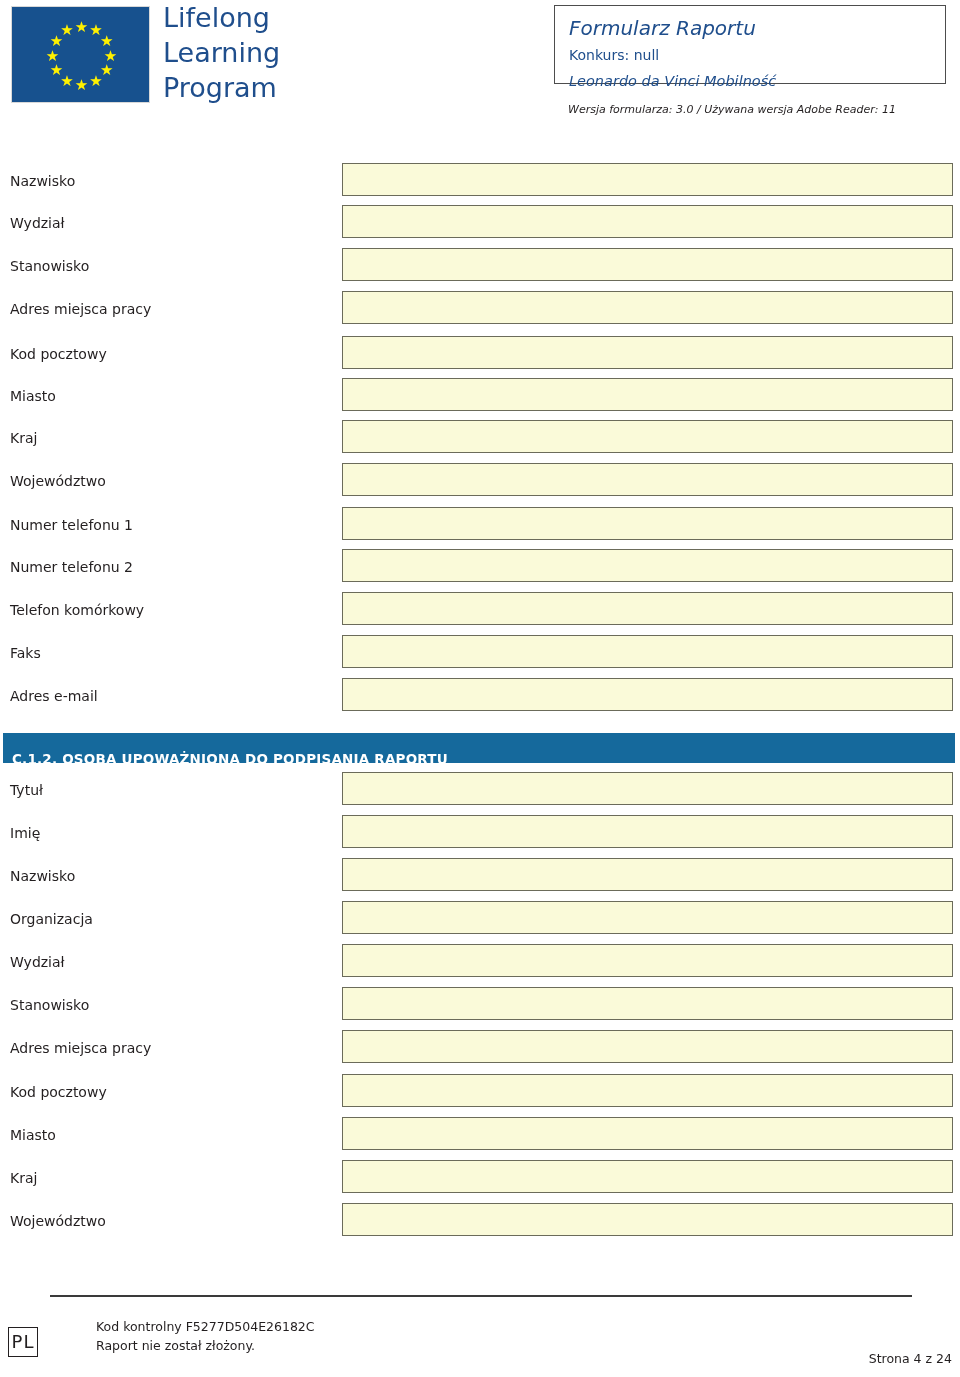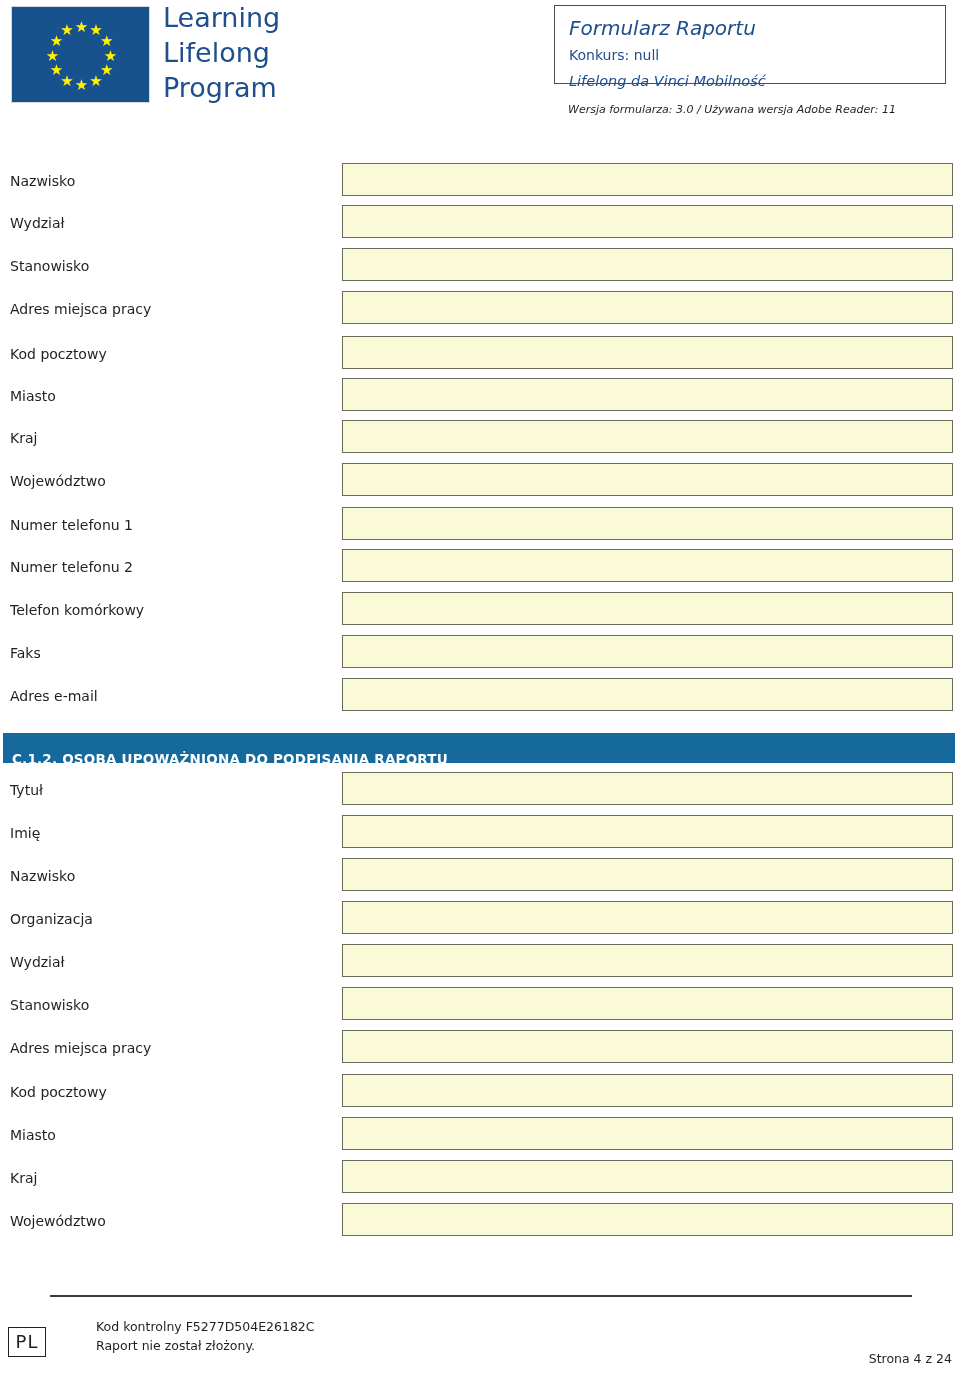--- a/index.html
+++ b/index.html
@@ -139,21 +139,21 @@
     left: 50px;
     top: 1295px;
     width: 862px;
     height: 0;
     border-top: 2px solid #3a3a3a;
   }
   #pl-box {
     position: absolute;
     left: 8px;
     top: 1327px;
-    width: 38px;
+    width: 30px;
     height: 30px;
     border: 1px solid #231f20;
     text-align: center;
   }
   #pl-box .pl-text {
     font-size: 18px;
     line-height: 28px;
     color: #231f20;
     letter-spacing: 1px;
   }
@@ -198,29 +198,29 @@
       <span class="star" style="left: 84px; top: 73.6147px;">★</span>
       <span class="star" style="left: 69.5px; top: 77.5px;">★</span>
       <span class="star" style="left: 55px; top: 73.6147px;">★</span>
       <span class="star" style="left: 44.3853px; top: 63px;">★</span>
       <span class="star" style="left: 40.5px; top: 48.5px;">★</span>
       <span class="star" style="left: 44.3853px; top: 34px;">★</span>
       <span class="star" style="left: 55px; top: 23.3853px;">★</span>
     </div>
 
   <div id="brand">
+    <div>Lifelong</div>
     <div>Learning</div>
-    <div>Lifelong</div>
     <div>Program</div>
   </div>
 
   <div id="title-box">
     <div class="t1">Formularz Raportu</div>
     <div class="t2">Konkurs: null</div>
-    <div class="t3">Lifelong da Vinci Mobilność</div>
+    <div class="t3">Leonardo da Vinci Mobilność</div>
   </div>
 
   <div id="version-line">Wersja formularza: 3.0 / Używana wersja Adobe Reader: 11</div>
 </div>
 
 <div id="section-one">
     <div class="form-row" style="top: 163px;">
       <div class="lbl">Nazwisko</div>
       <div class="fld"></div>
     </div>

